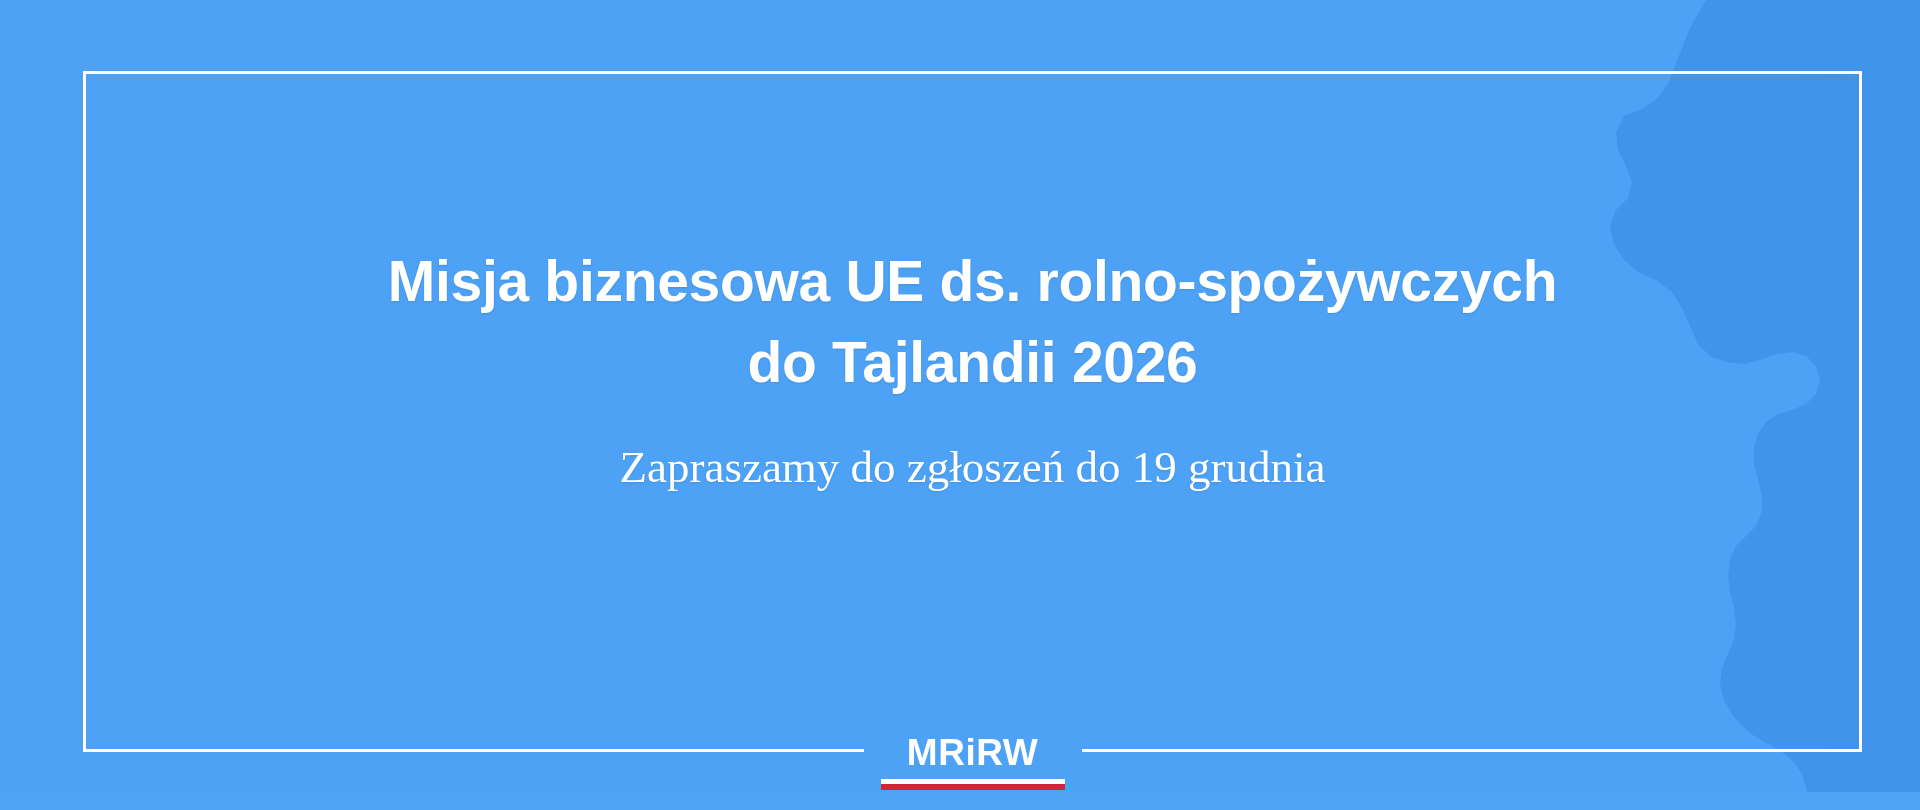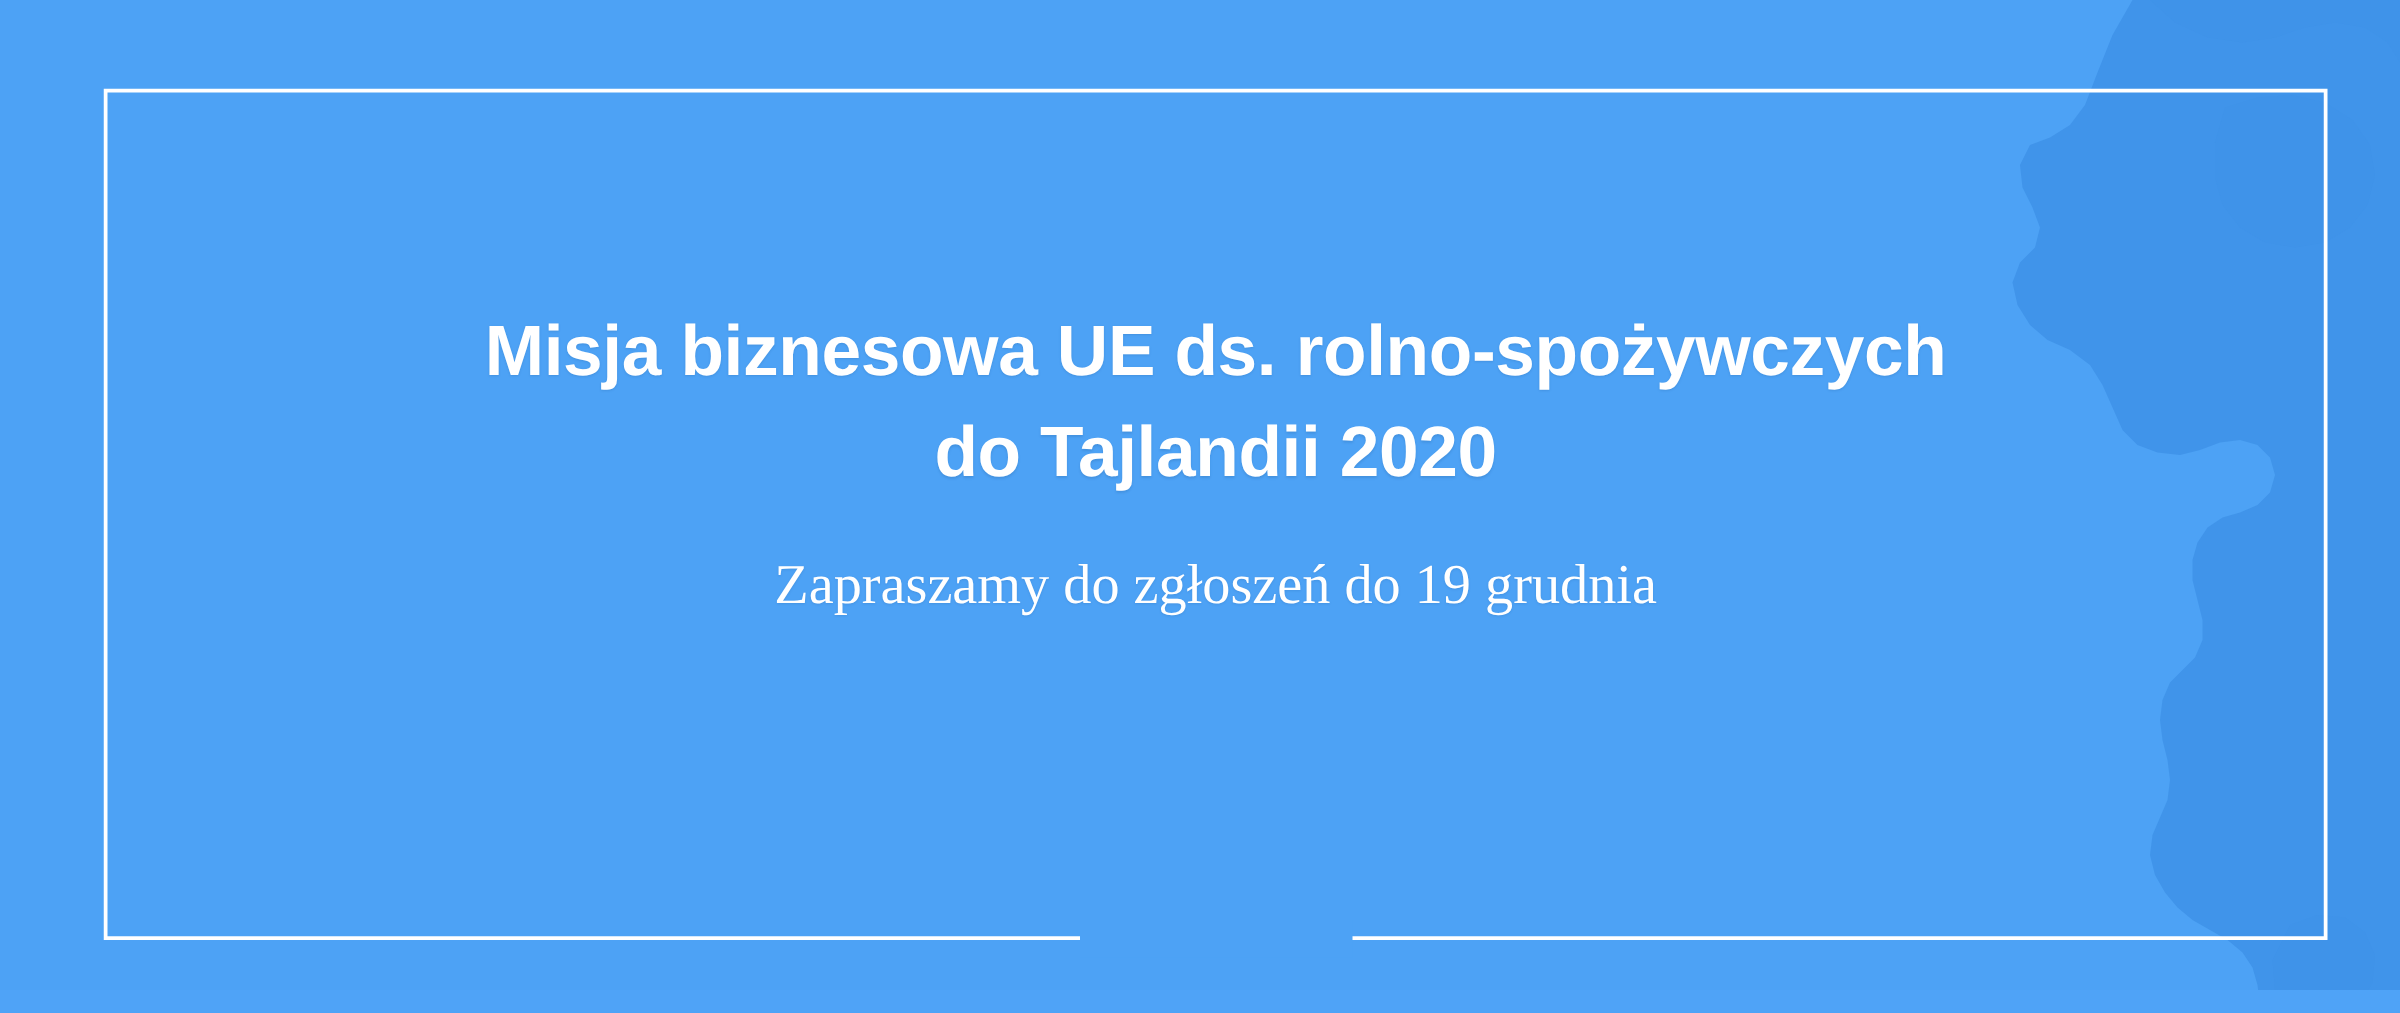--- a/index.html
+++ b/index.html
@@ -231,20 +231,24 @@
         L 598 768
         Z" opacity="0.92"></path>
     </svg>
   </div>
 
   <div class="frame"></div>
 
   <div class="content">
     <div class="title">
       <div>Misja biznesowa UE ds. rolno-spożywczych</div>
-      <div>do Tajlandii 2020</div>
+      <div>do Tajlandii 2026</div>
     </div>
     <div class="subtitle">Zapraszamy do zgłoszeń do 19 grudnia</div>
 
     <div class="logo-mask"></div>
+    <div class="logo-block">
+      <div class="logo-text">MRiRW</div>
+      <div class="logo-bar"></div>
+    </div>
   </div>
 
 </div>
 
 </body></html>

